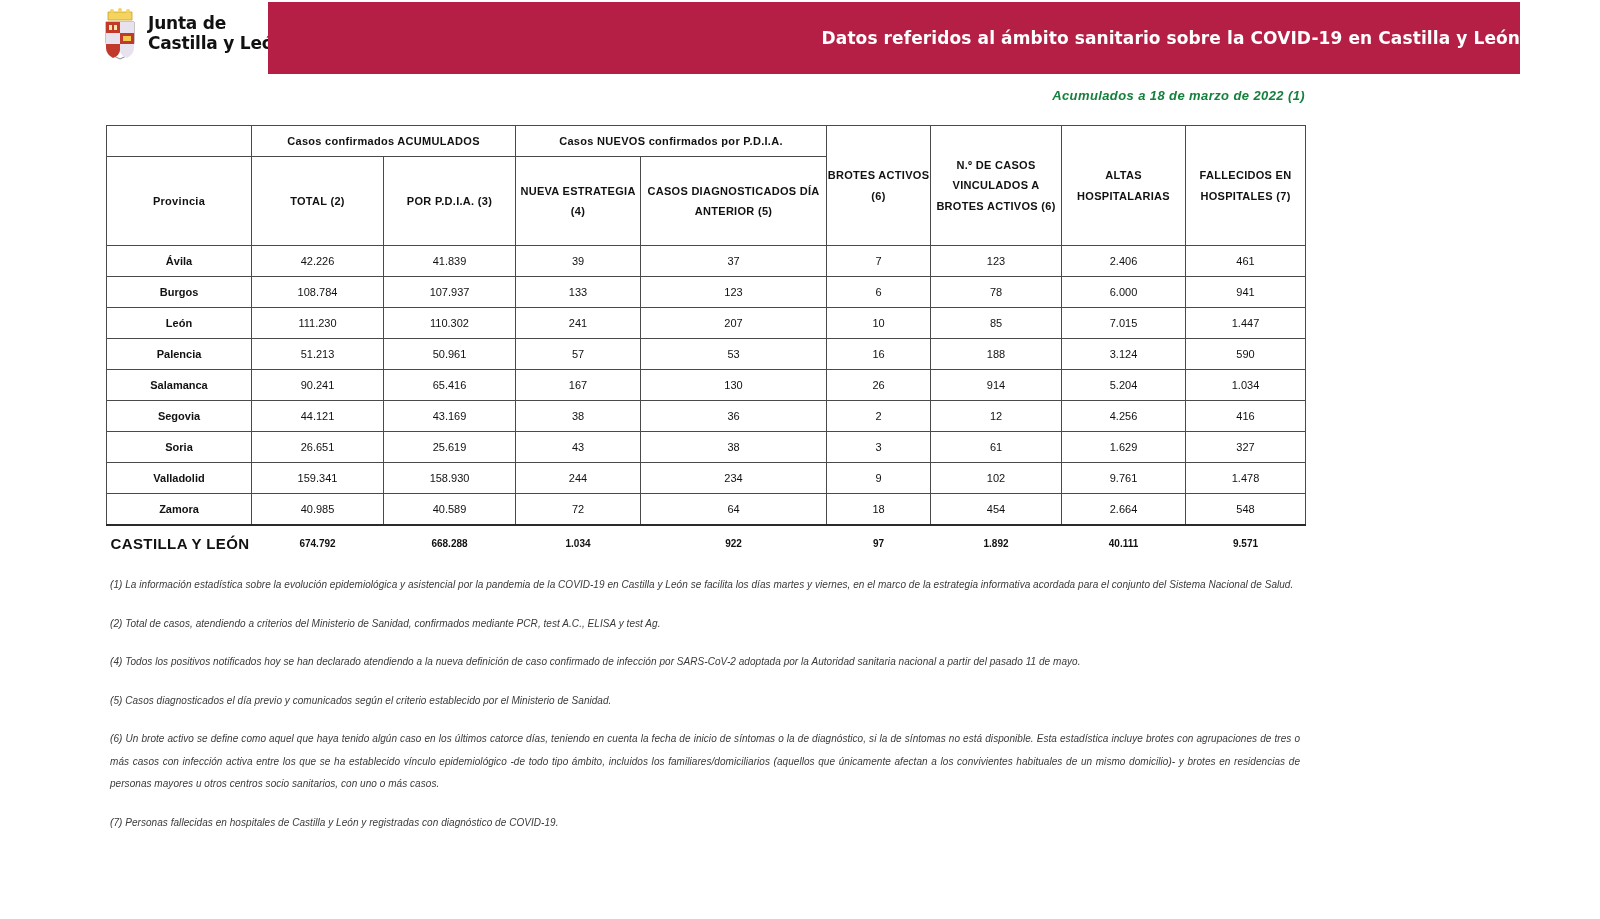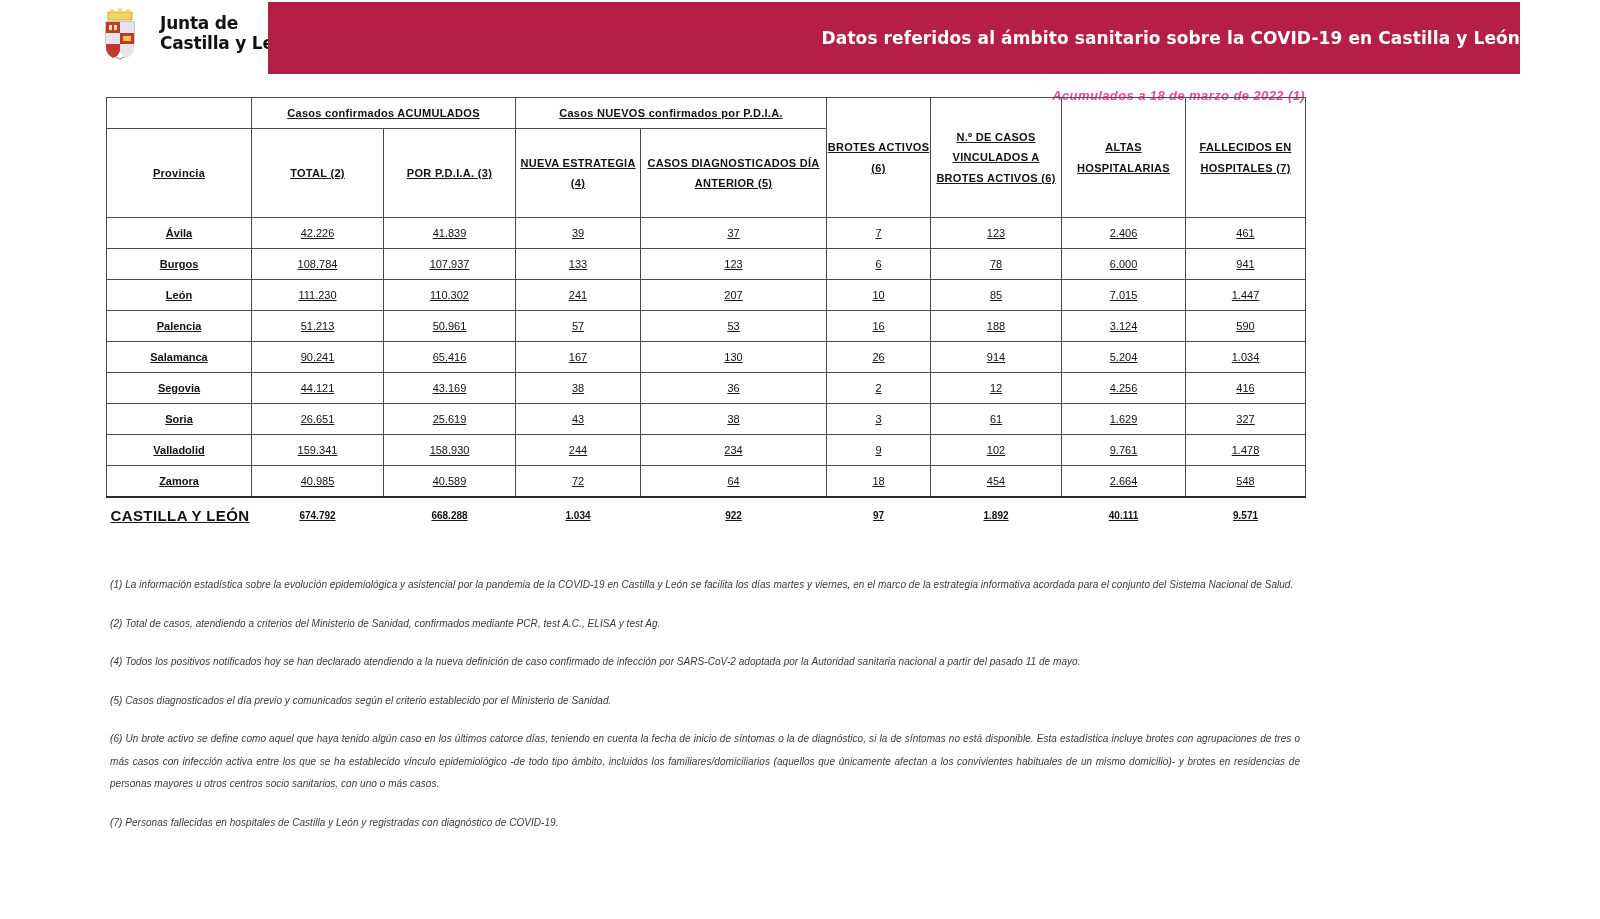--- a/index.html
+++ b/index.html
@@ -20,21 +20,21 @@
   .header {
     position: relative;
     height: 80px;
   }
   .logo-block {
     position: absolute;
     left: 100px;
     top: 8px;
     display: flex;
     align-items: center;
-    gap: 20px;
+    gap: 8px;
   }
   .shield {
     width: 40px;
     height: 52px;
     position: relative;
   }
   .logo-text {
     font-family: "DejaVu Sans", sans-serif;
     font-size: 17px;
     font-weight: bold;
@@ -68,31 +68,30 @@
     position: absolute;
     top: 86px;
     left: 0;
     width: 1305px;
     text-align: right;
   }
   .subtitle {
     font-style: italic;
     font-size: 13px;
     font-weight: bold;
-    color: #ec4899;
+    color: #15803d;
     letter-spacing: 0.4px;
   }
 
   
   .table-wrap {
     position: absolute;
     left: 106px;
-    top: 97px;
+    top: 125px;
     width: 1199px;
-    text-decoration: underline;
   }
   table.main {
     border-collapse: collapse;
     width: 100%;
     table-layout: fixed;
   }
   table.main th, table.main td {
     border: 1px solid #4a4a4a;
     font-size: 11px;
     text-align: center;

